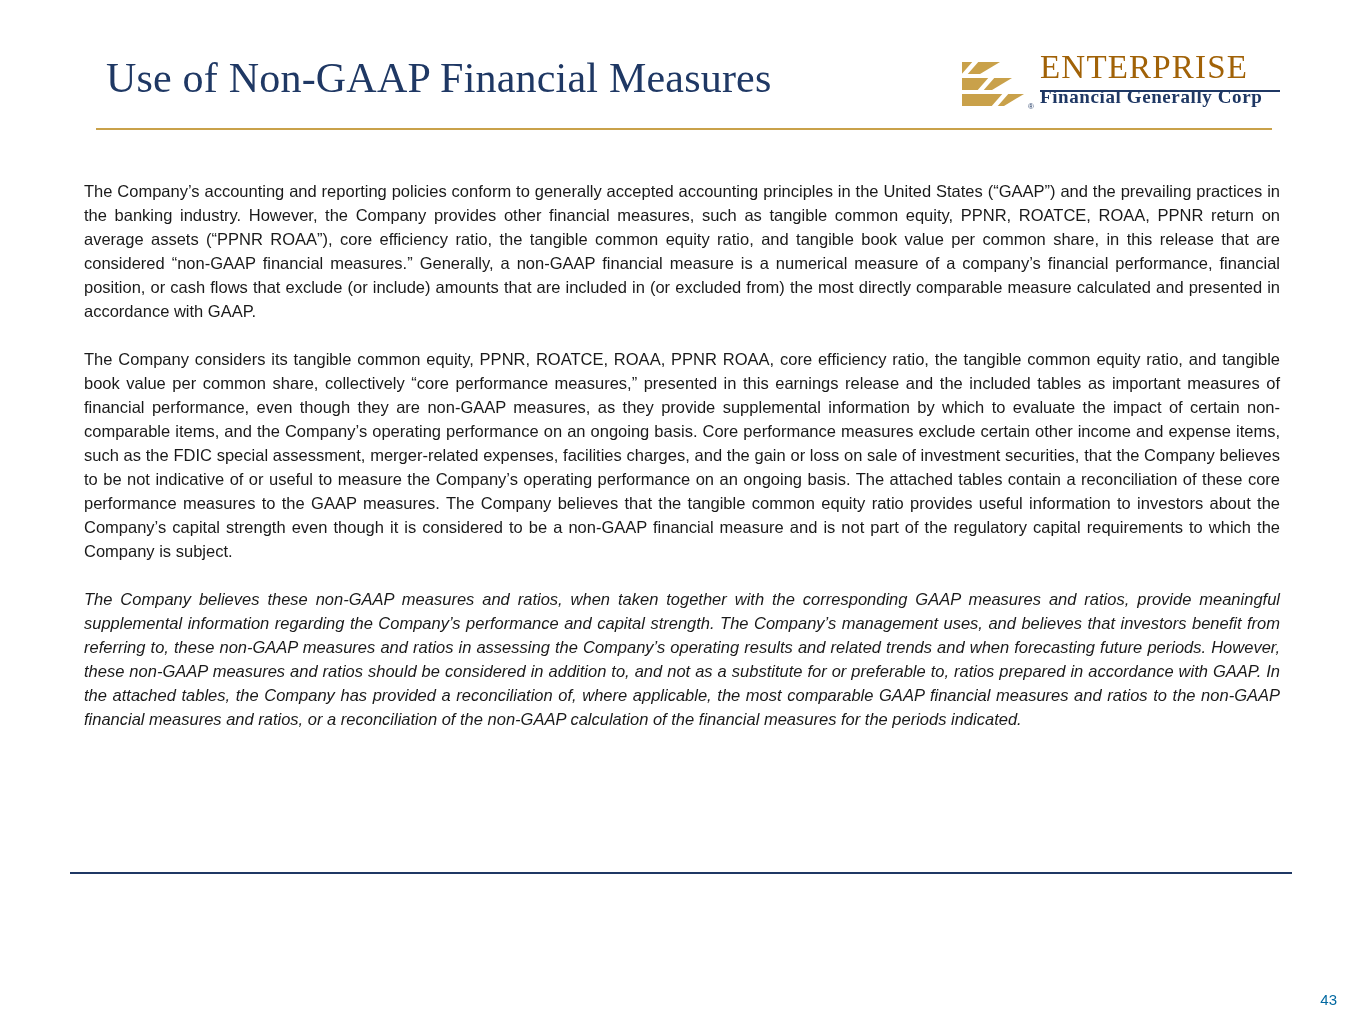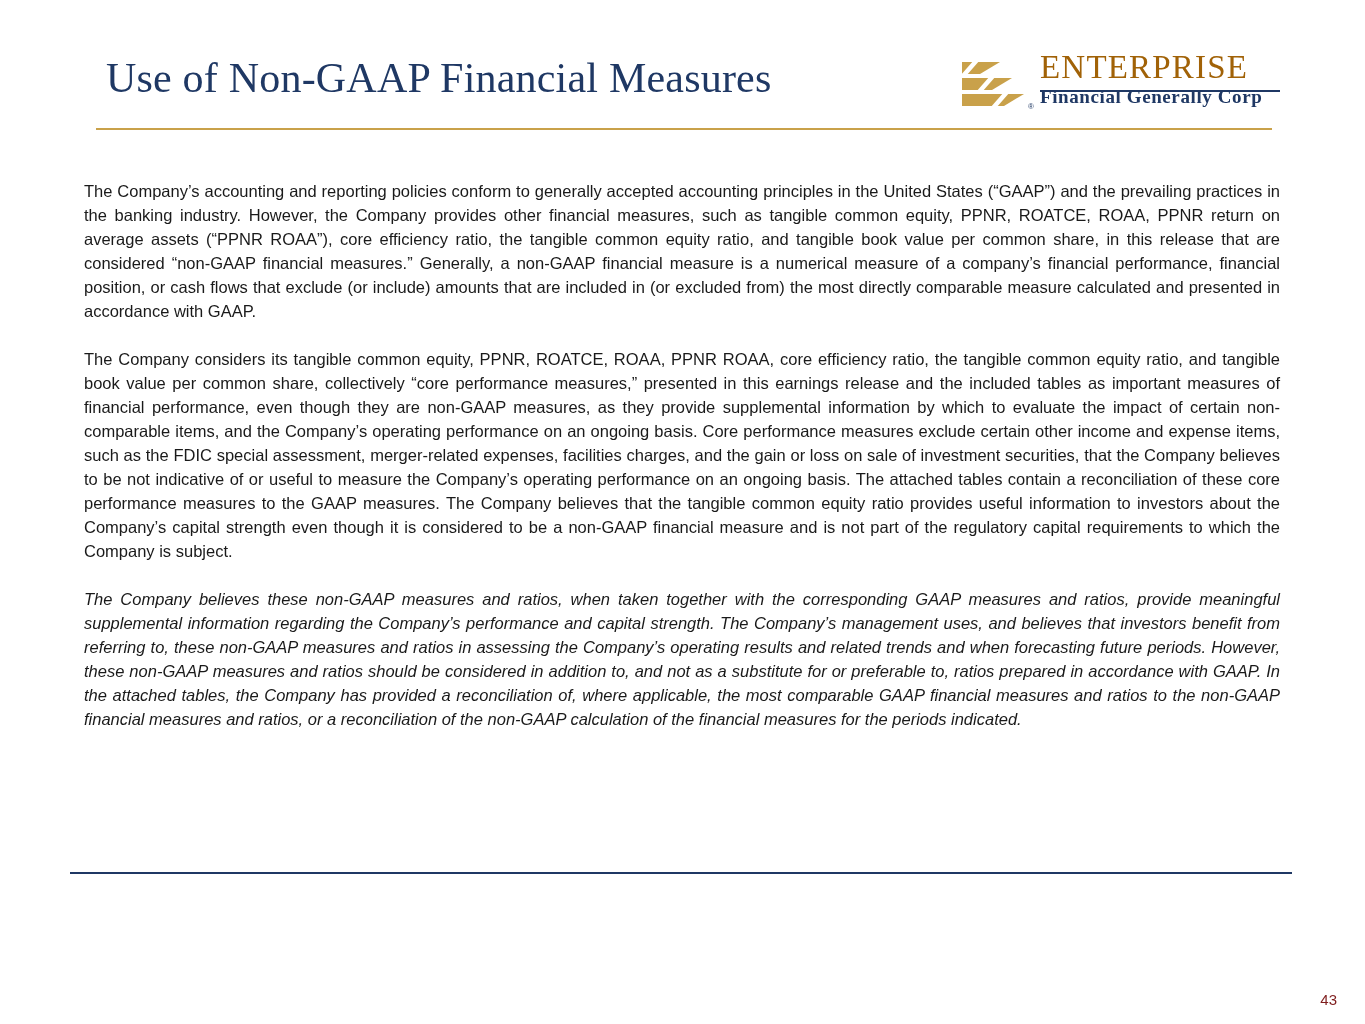--- a/index.html
+++ b/index.html
@@ -124,21 +124,21 @@
     top: 872px;
     width: 1222px;
     height: 1.5px;
     background: #1f3864;
   }
   .page-number {
     position: absolute;
     right: 28px;
     bottom: 16px;
     font-size: 15px;
-    color: #7f1d1d;
+    color: #0369a1;
   }
 </style>
 </head>
 <body>
 
 <div class="slide-header">
   <div class="slide-title">Use of Non-GAAP Financial Measures</div>
 
   <div class="logo">
     <div class="logo-mark">

